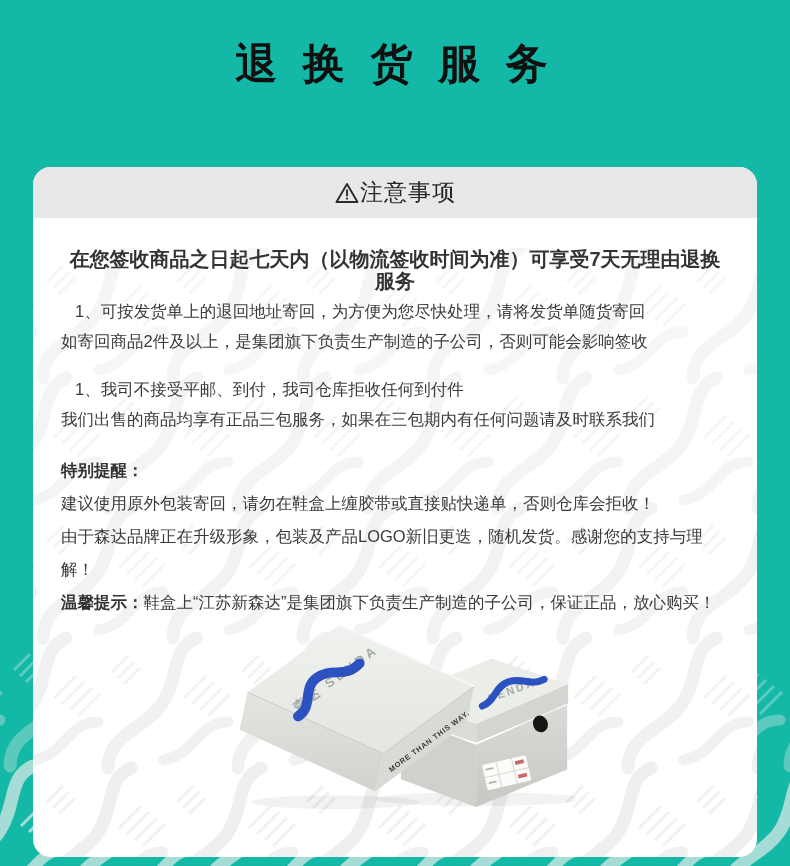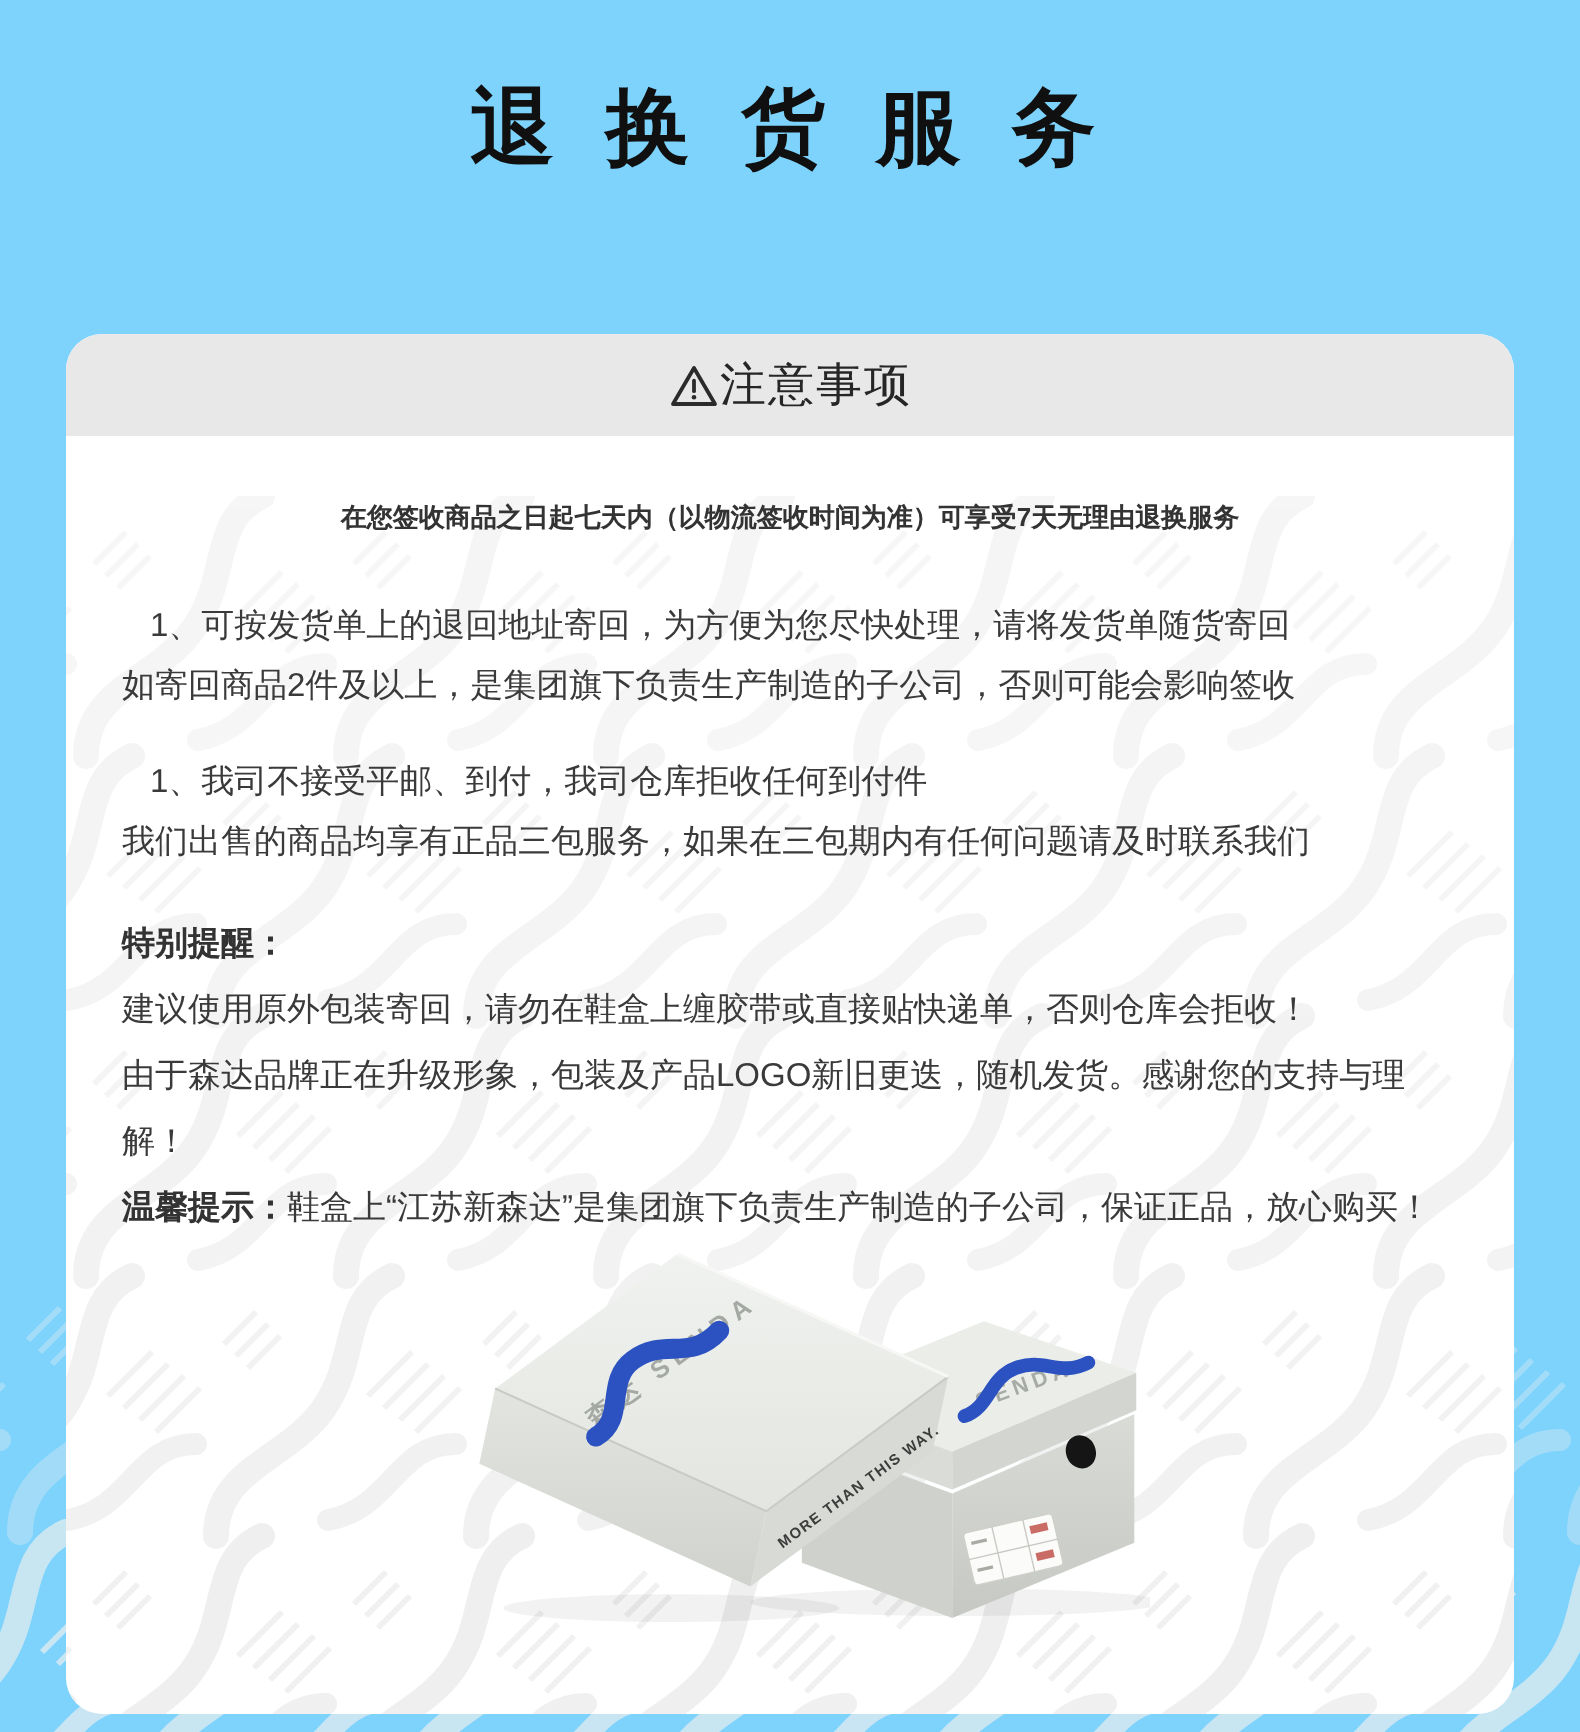--- a/index.html
+++ b/index.html
@@ -4,21 +4,21 @@
 <style>
   html,body{margin:0;padding:0;}
   body{
     background:#ffffff;
     font-family:"Liberation Sans","DejaVu Sans",sans-serif;
     -webkit-font-smoothing:antialiased;
   }
   .page{
     position:relative;
     width:790px;height:866px;
-    background:#7dd3fc;
+    background:#14b8a6;
     overflow:hidden;
   }
   .title{
     position:absolute;top:36px;left:0;width:100%;
     margin:0;text-align:center;
     font-size:42px;font-weight:700;color:#101010;
     letter-spacing:7px;
   }
   .bottom-pattern{position:absolute;left:0;bottom:0;z-index:0;}
   .card{
@@ -32,23 +32,23 @@
     background:#e8e8e8;
     display:flex;align-items:center;justify-content:center;
   }
   .header-label{font-size:23px;color:#262626;font-weight:500;letter-spacing:1px;}
   .warn-icon{display:block;}
   .card-body{position:relative;height:639px;}
   .card-pattern{position:absolute;left:0;top:0;z-index:0;}
   .content{position:relative;z-index:1;padding:0 28px;}
   .intro{
     margin:30px 0 0;text-align:center;
-    font-weight:700;font-size:13px;color:#333;line-height:22px;
-  }
-  .items{margin-top:28px;}
+    font-weight:700;font-size:20px;color:#333;line-height:22px;
+  }
+  .items{margin-top:4px;}
   .notice-item{margin-bottom:18px;}
   .line{font-size:16.5px;color:#3a3a3a;line-height:30px;}
   .notice-item .line.num{text-indent:14px;}
   .reminder{margin-top:20px;}
   .reminder .line{line-height:33px;}
   .bold{font-weight:700;color:#333;}
   .boxes-wrap{margin-top:4px;display:flex;justify-content:center;}
 </style>
 </head>
 <body>

